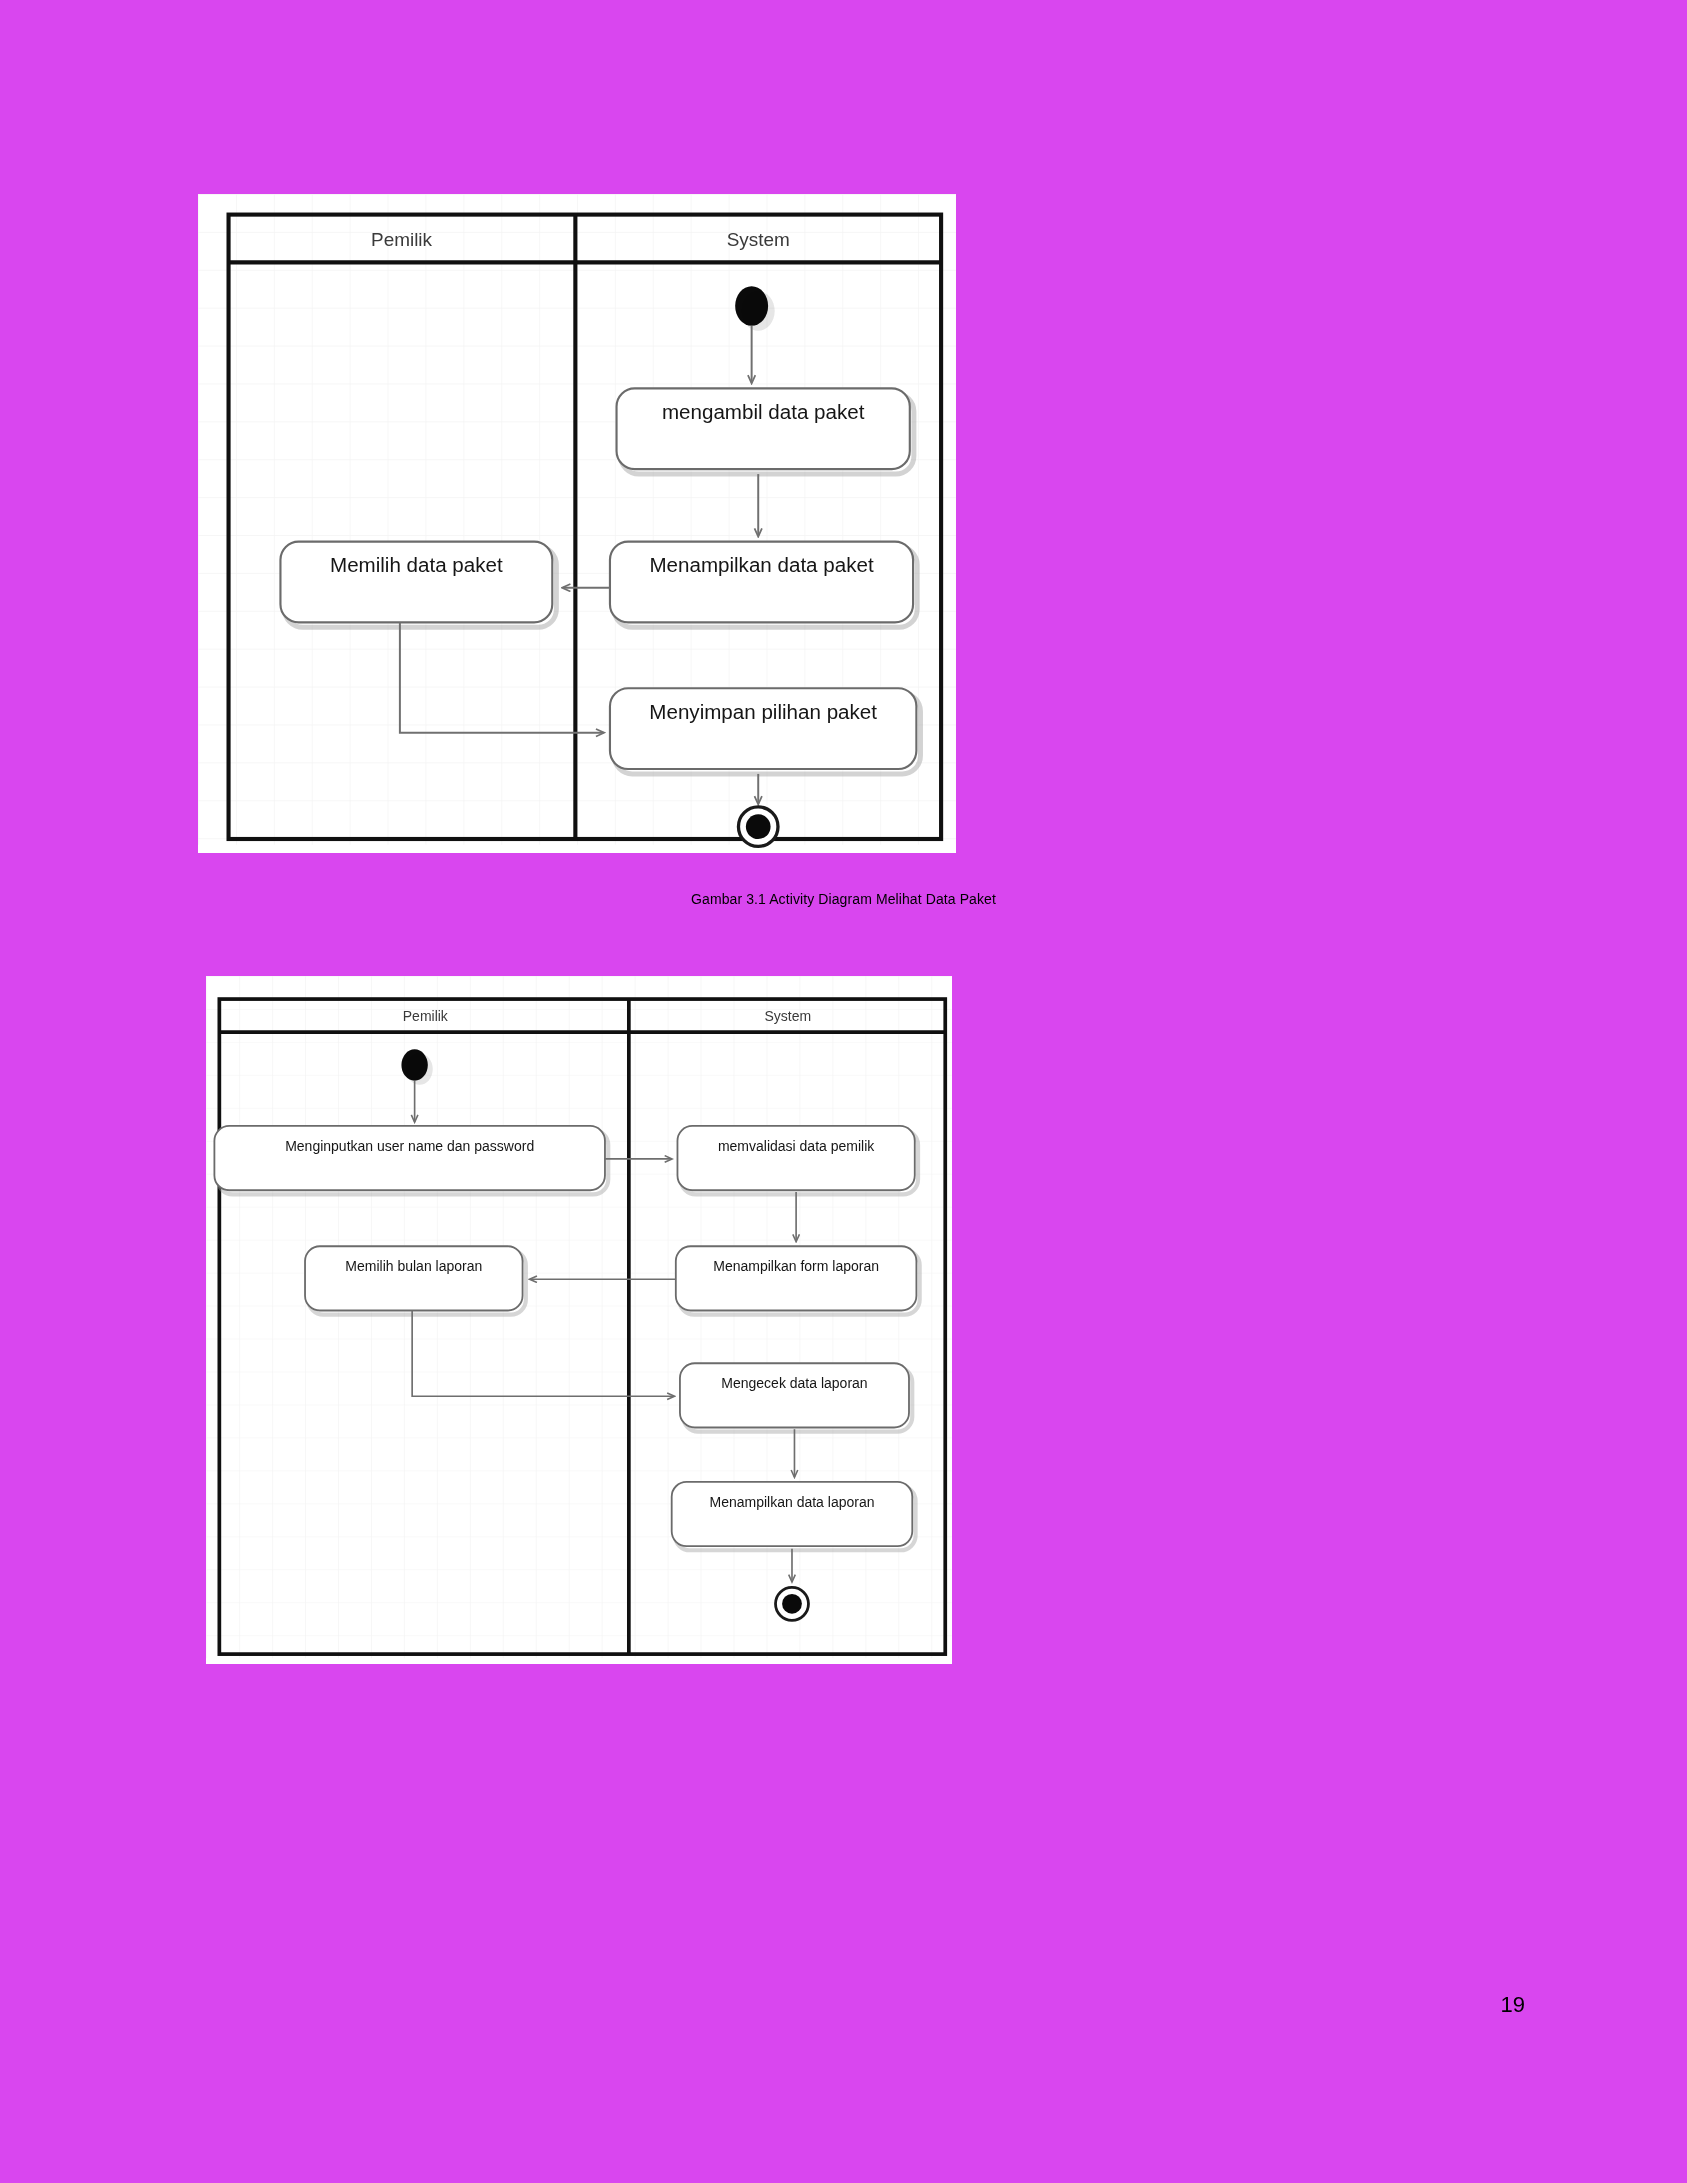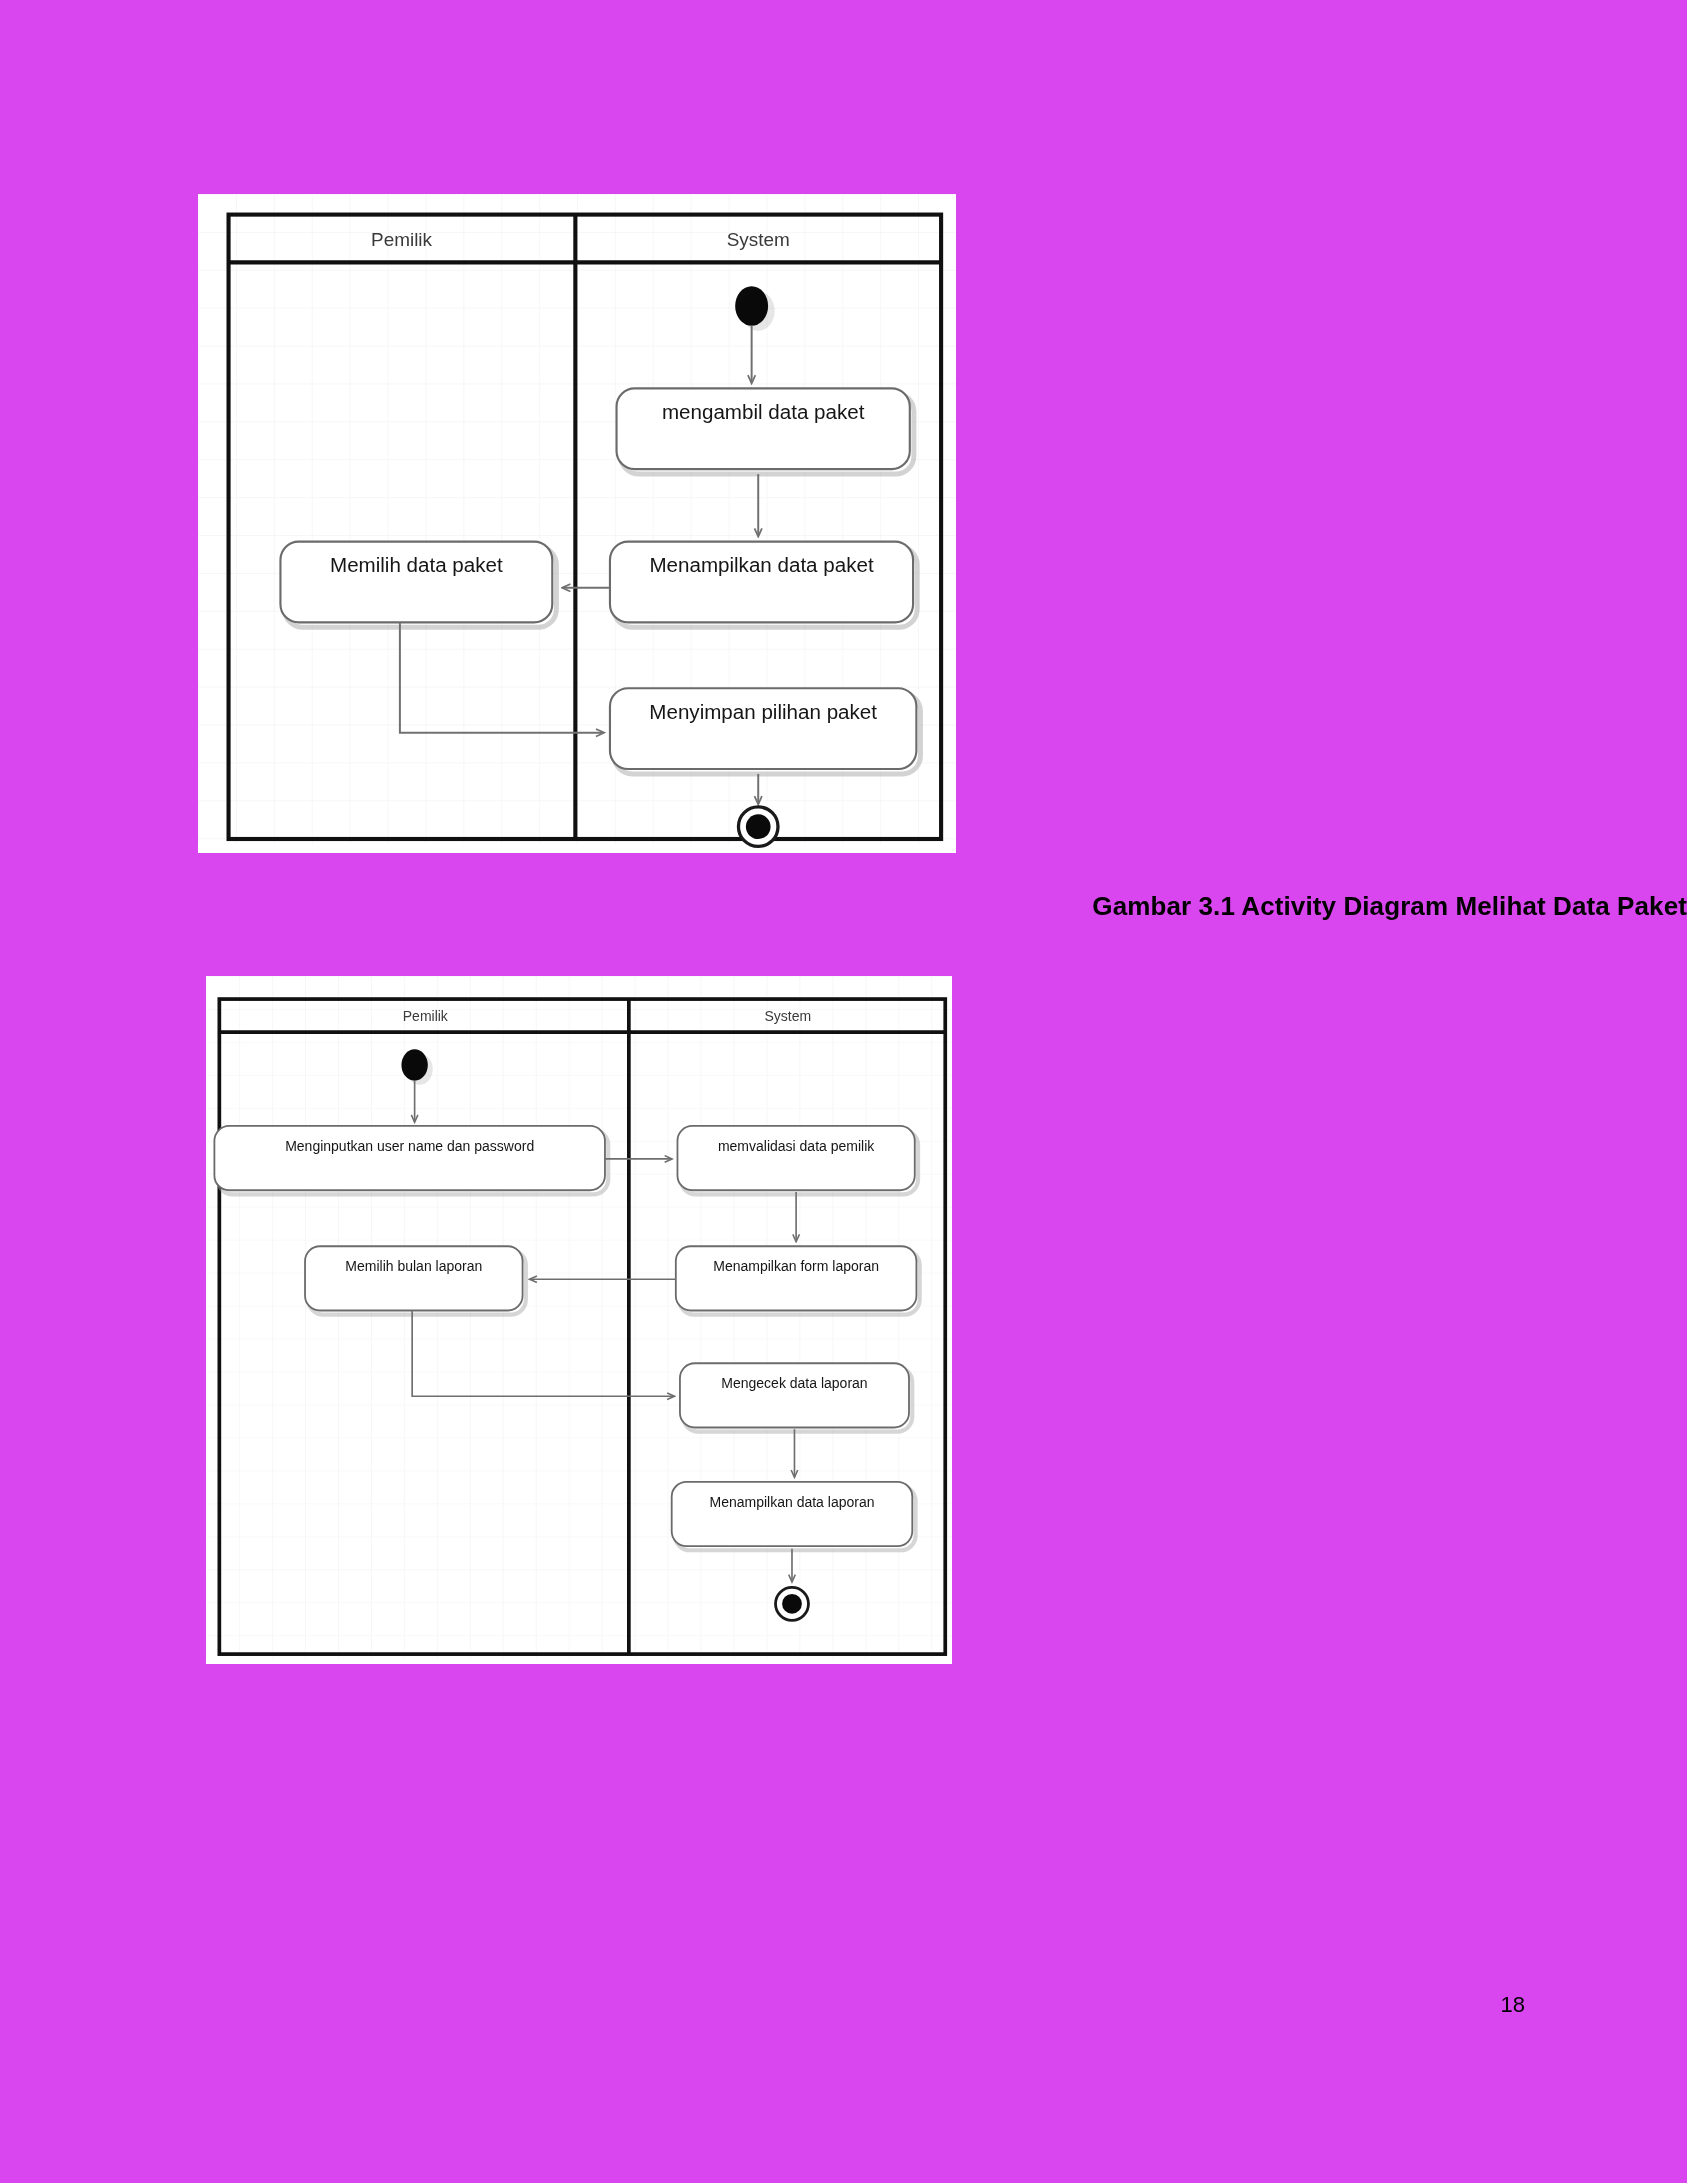--- a/index.html
+++ b/index.html
@@ -34,25 +34,25 @@
     background: #ffffff;
   }
   .diagram-canvas svg {
     display: block;
   }
 
   
   .caption {
     position: absolute;
     width: 100%;
-    text-align: right;
-    font-family: "Liberation Sans", sans-serif;
-    font-weight: bold;
+    text-align: center;
+    font-family: "Liberation Sans", sans-serif;
+    font-weight: normal;
     color: #000000;
-    font-size: 26px;
+    font-size: 14px;
     letter-spacing: 0.1px;
   }
   #caption-1 { left: 0; top: 891px; }
   #caption-2 { left: 0; top: 1683px; }
 
   
   #page-number {
     position: absolute;
     right: 162px;
     top: 1992px;
@@ -240,16 +240,16 @@
 
         <g>
           <circle cx="711" cy="762" r="20" fill="#ffffff" stroke="#1a1a1a" stroke-width="3.4"></circle>
           <circle cx="711" cy="762" r="12" fill="#0a0a0a"></circle>
         </g>
       </svg>
     </div>
   </div>
 
 
-  <div id="page-number">18</div>
+  <div id="page-number">19</div>
 
 </div>
 
 
 </body></html>

